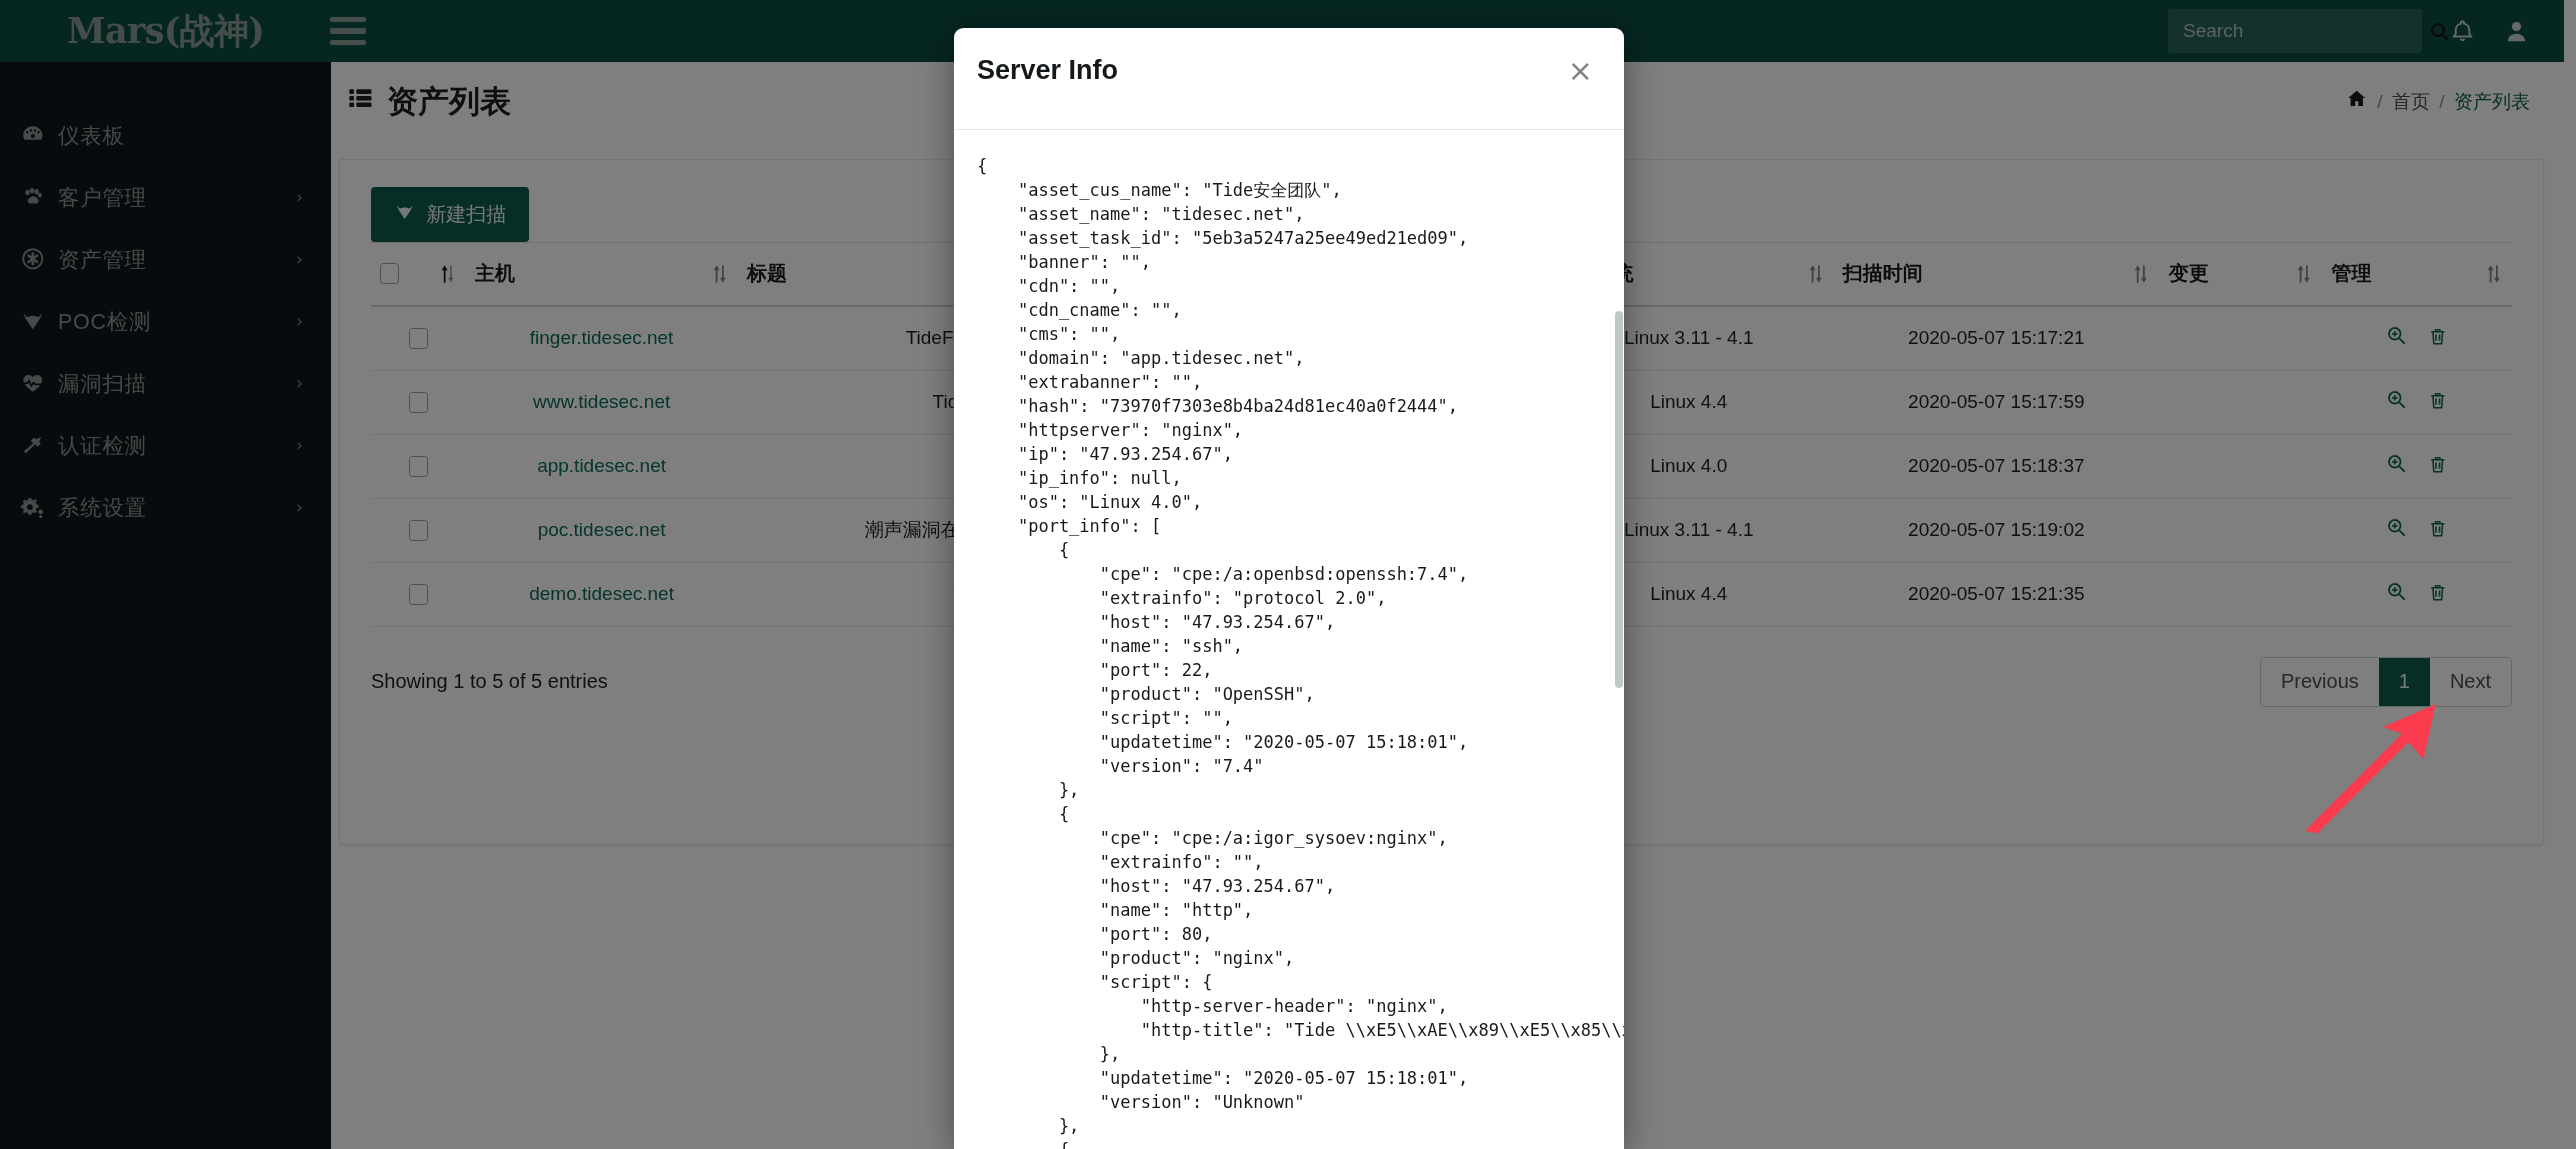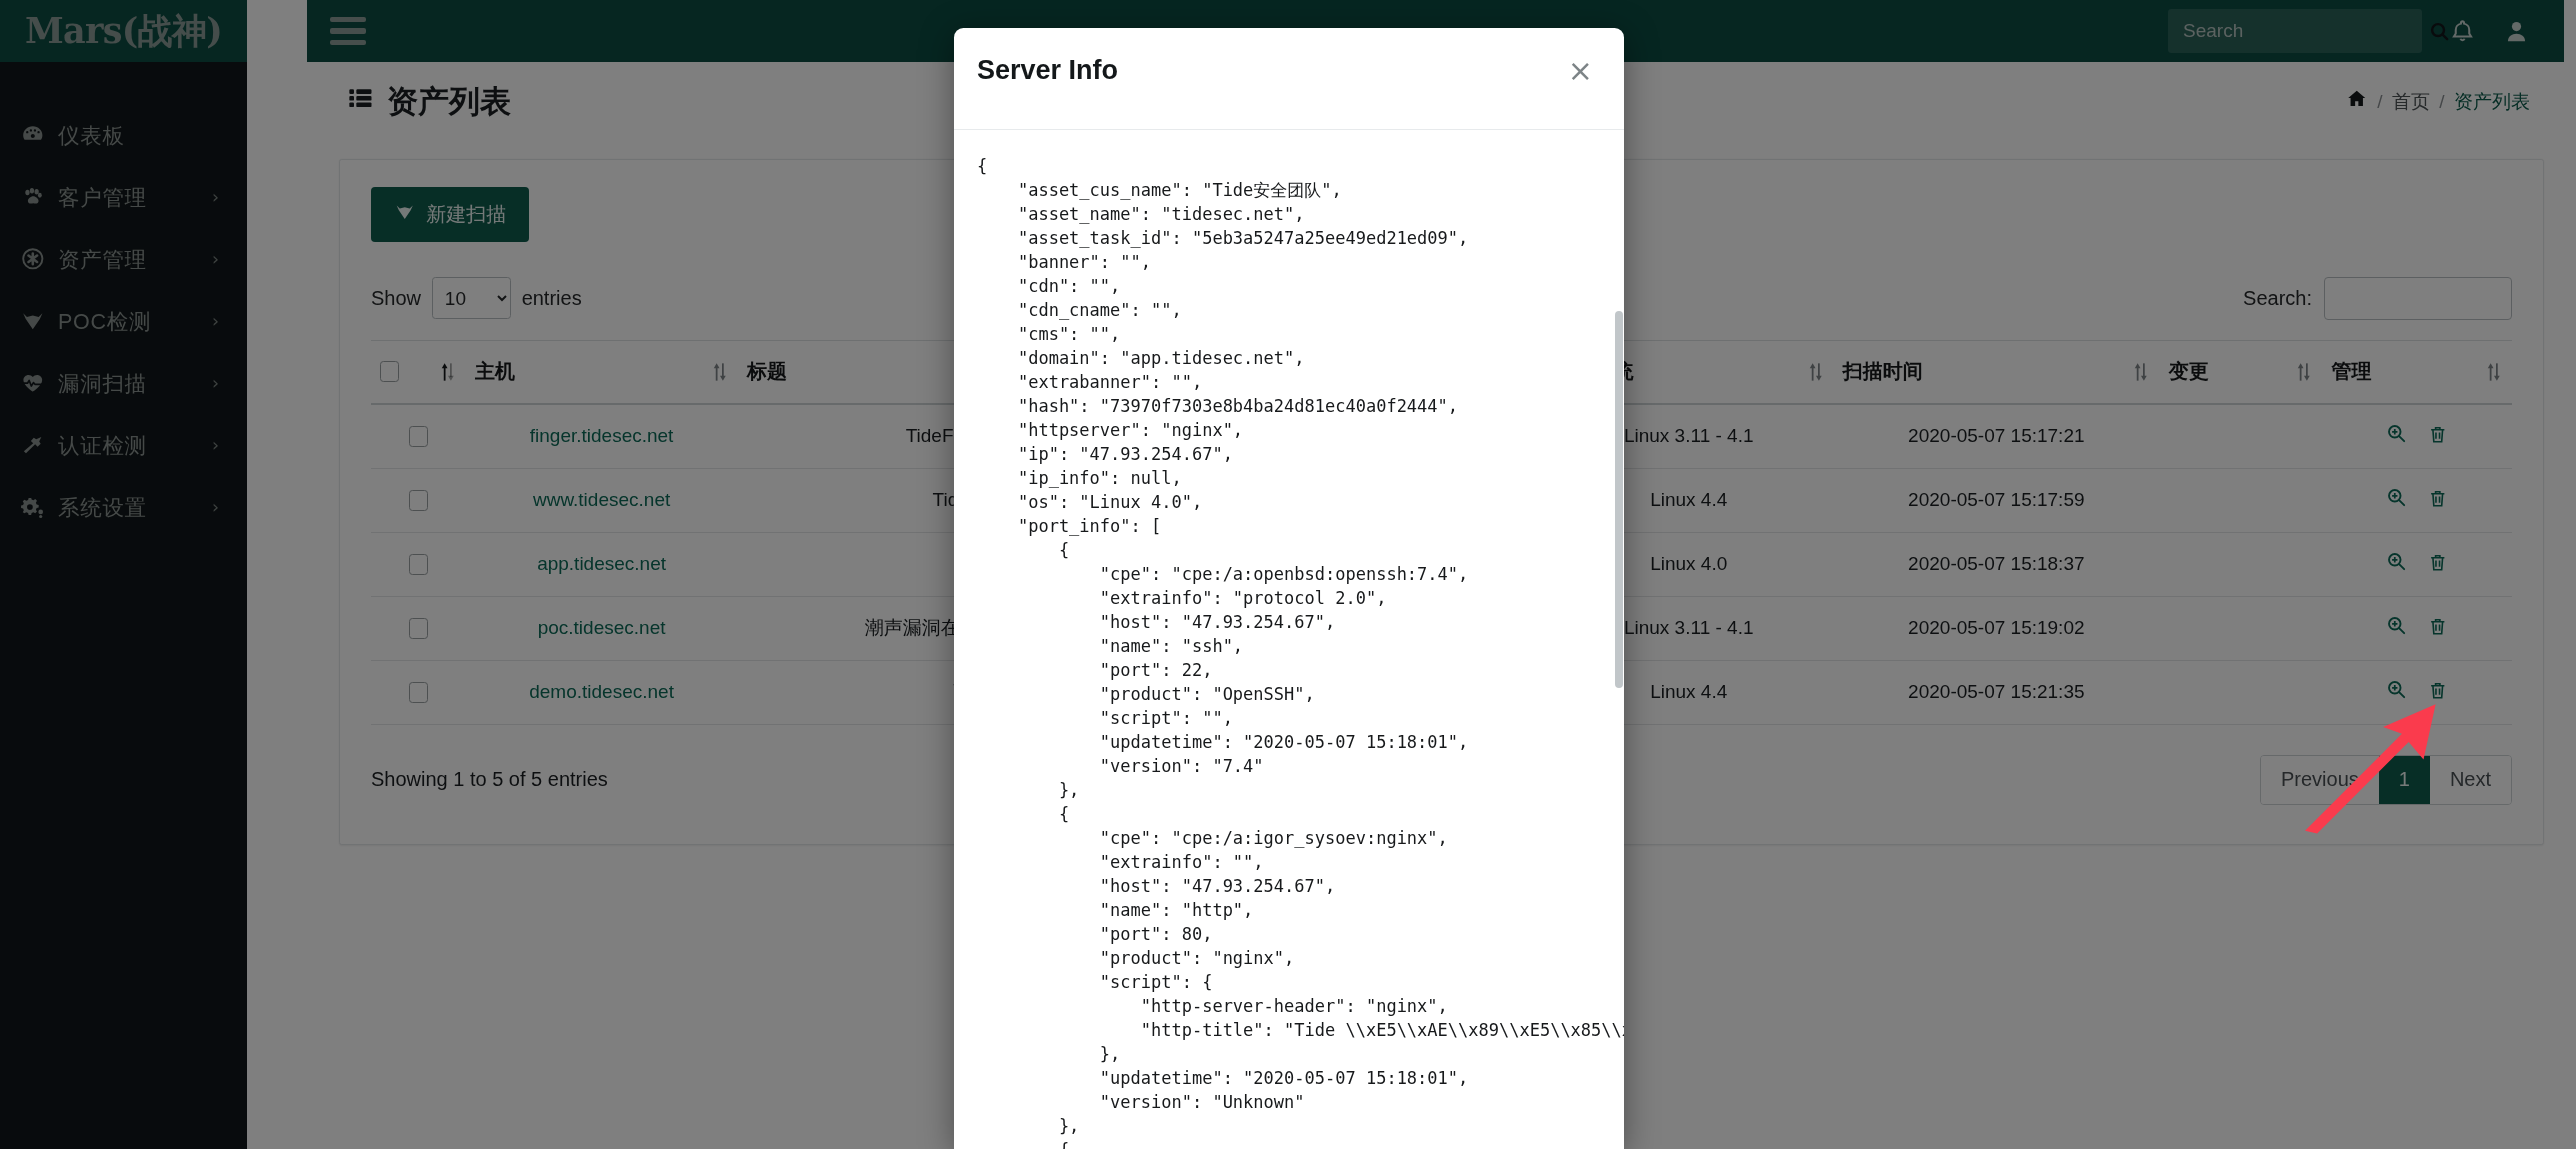--- a/index.html
+++ b/index.html
@@ -9,21 +9,21 @@
     overflow: hidden; background: #ffffff;
   }
   #app { position: relative; width: 2576px; height: 1149px; }
 
   
   #page { position: absolute; inset: 0; }
   #dimmer { position: absolute; inset: 0; background: rgba(0,0,0,0.5); z-index: 40; }
 
   
   .sidebar {
-    position: absolute; left: 0; top: 0; width: 247px; height: 1149px;
+    position: absolute; left: 0; top: 0; width: 331px; height: 1149px;
     background: #11171a; z-index: 5;
   }
   .brand {
     height: 62px; background: #0d4d43; color: #8a9b97;
     display: flex; align-items: center; justify-content: center;
     font-family: "DejaVu Serif", serif; font-weight: bold;
     font-size: 35px; letter-spacing: -0.7px;
   }
   .side-list { padding-top: 42px; }
   .side-item {
@@ -342,36 +342,20 @@
 
         <button class="btn-newscan">
           <span>
             <svg width="21.5" height="21.5" viewBox="0 0 24 24" fill="currentColor">
                 <path d="M3 5l2.4 5.3L12 20l6.6-9.7L21 5l-3.5 3.4L12 7 6.5 8.4 3 5z"></path>
               </svg>
           </span>
           <span>新建扫描</span>
         </button>
 
-        <div class="table-controls">
-          <div class="show-entries">
-            <span>Show</span>
-            <select class="show-select">
-              <option>10</option>
-              <option>25</option>
-              <option>50</option>
-              <option>100</option>
-            </select>
-            <span>entries</span>
-          </div>
-          <div class="search-box">
-            <span>Search:</span>
-            <input type="text" style="">
-          </div>
-        </div>
 
         <table class="dt">
           <thead>
             <tr>
               <th style="width:61px">
                 <div class="th-inner">
                   <span class="head-cb"></span>
                   <span class="sort-ico active">
                     <svg width="17.5" height="20" viewBox="0 0 12 18" fill="currentColor">
                         <path d="M3.2 1.2L.6 5.6h5.2z"></path>

